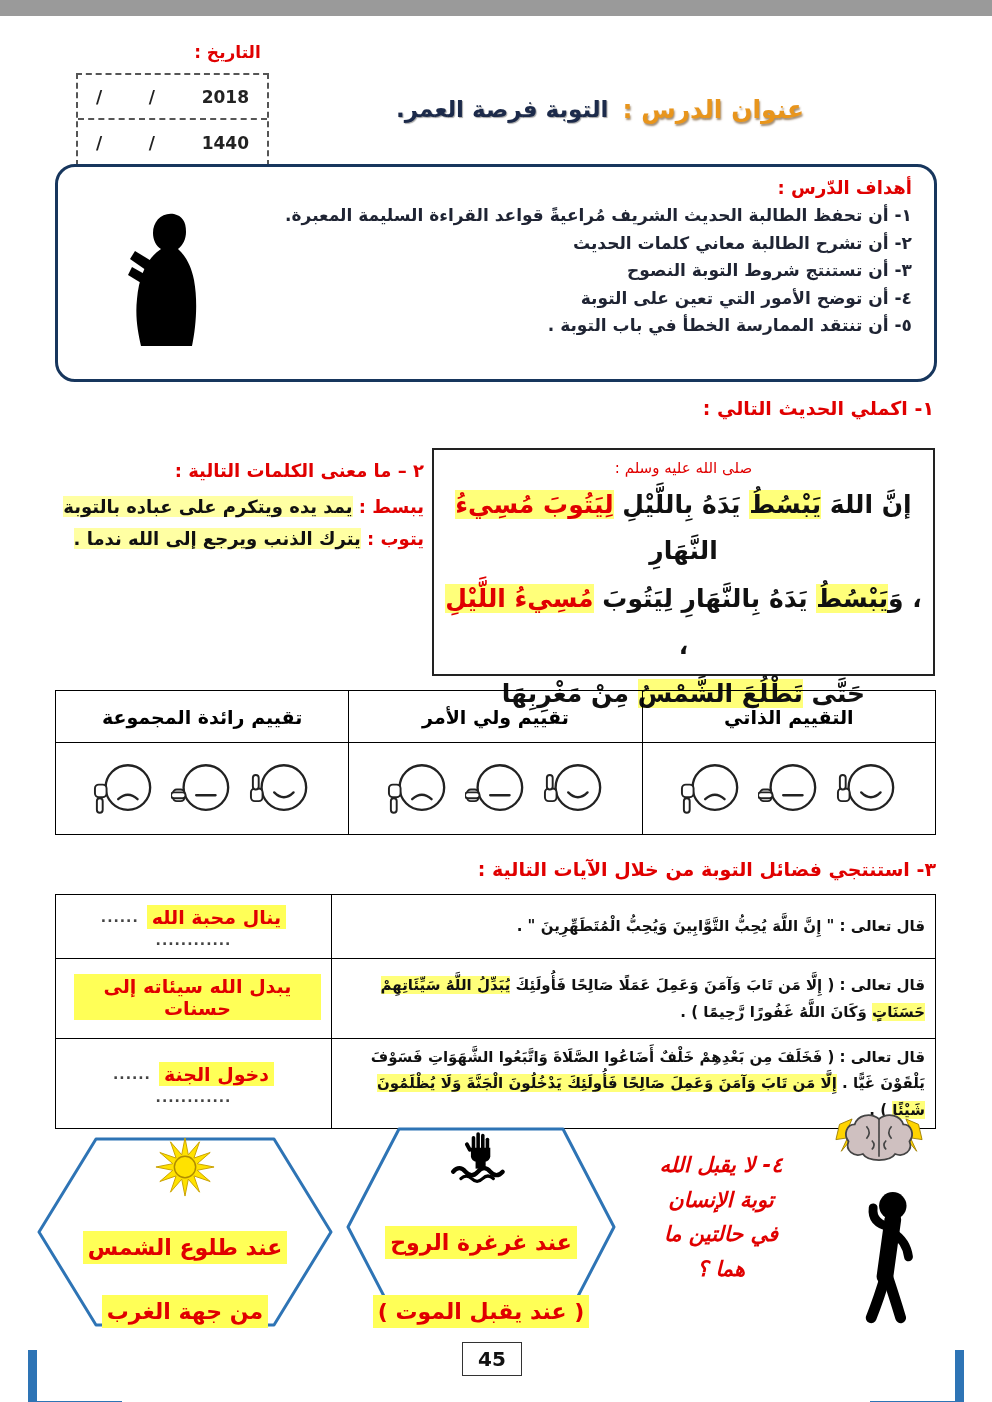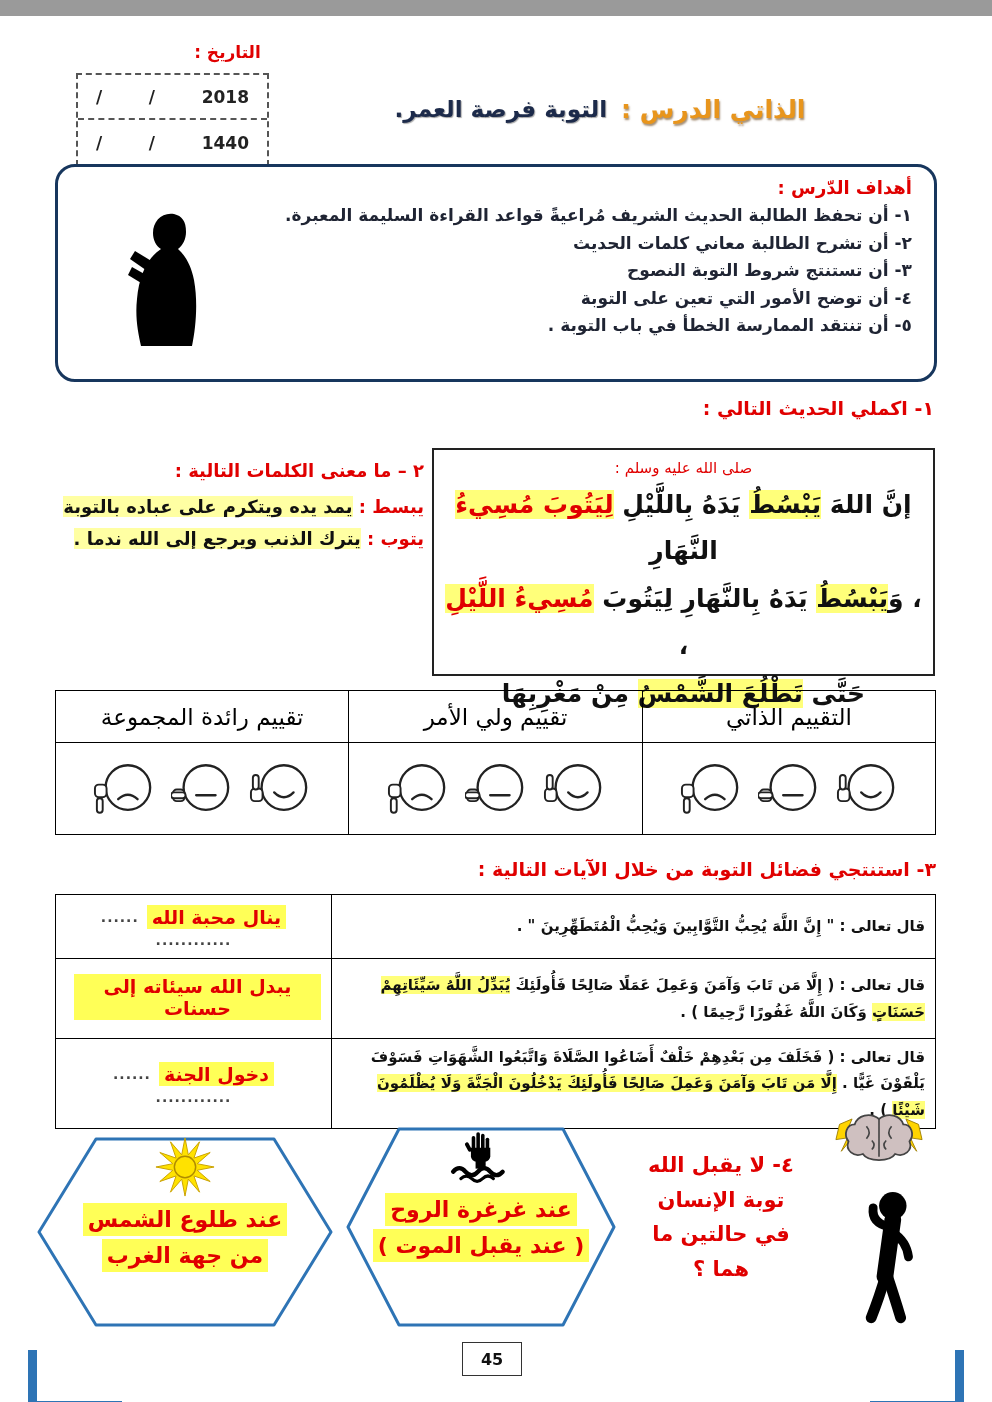--- a/index.html
+++ b/index.html
@@ -44,52 +44,52 @@
   .rhl { background:#ffff7a; color:#e00000; }
   .shl { background:#ffffa3; }
   
   .meanings { position:absolute; left:14px; top:444px; width:410px; text-align:right; }
   .meanings-title { color:#e00000; font-weight:bold; font-size:18px; margin-bottom:10px; }
   .meaning-line { font-size:18px; font-weight:bold; line-height:1.8; color:#111; }
   .meaning-word { color:#e00000; }
   
   table { border-collapse:collapse; }
   .eval-table { position:absolute; left:55px; top:674px; width:881px; table-layout:fixed; }
-  .eval-table th { border:1.6px solid #000; height:52px; font-size:23px; font-weight:normal; color:#000;text-align:center; }
+  .eval-table th { border:1.6px solid #000; height:52px; font-size:19px; font-weight:bold; color:#000;text-align:center; }
   .eval-table td { border:1.6px solid #000; height:92px; vertical-align:middle; }
   .faces { display:flex; direction:ltr; align-items:center; justify-content:center; gap:16px; }
   .face { width:62px; height:57px; }
   
   .verses-table { position:absolute; left:55px; top:878px; width:881px; table-layout:fixed; }
   .verses-table td { border:1.6px solid #000; padding:5px 10px; vertical-align:middle; }
   .verse-cell { width:604px; font-size:15px; font-weight:bold; text-align:right; line-height:1.75; color:#111; }
   .benefit-cell { text-align:center; }
   .r1 td { height:64px; } .r2 td { height:80px; } .r3 td { height:74px; }
   .benefit { background:#ffff57; color:#e00000; font-weight:bold; font-size:19px; padding:1px 5px; }
   .dots { color:#444; font-weight:bold; letter-spacing:1px; font-size:14px; }
   .dots-below { margin-top:3px; text-align:center; }
   .benefit-line { display:flex; align-items:center; justify-content:center; gap:8px; }
   
   .q4 { position:absolute; left:628px; top:1132px; width:186px; text-align:center;
-    color:#e00000; font-weight:bold; font-size:21px; line-height:1.65; }
+    color:#e00000; font-weight:bold; font-size:21px; line-height:1.65;font-style:italic; }
   .brain-icon { position:absolute; left:818px; top:1094px; width:122px; height:70px; }
   .person-icon { position:absolute; left:828px; top:1160px; width:108px; height:152px; }
   .hex { position:absolute; }
   .hex svg.outline { position:absolute; inset:0; }
   .hex-middle { left:345px; top:1110px; width:272px; height:202px; }
   .hex-left { left:36px; top:1120px; width:298px; height:192px; }
   .hex-content { position:absolute; inset:0; display:flex; flex-direction:column;
-    align-items:center; justify-content:flex-start; gap:3px; }
+    align-items:center; justify-content:space-between; gap:3px; }
   .hex-text { background:#ffff57; color:#e00000; font-weight:bold; font-size:22px;
     padding:0 5px; line-height:1.5; white-space:nowrap; }
   .hex-icon { width:62px; height:62px; margin-bottom:2px; }
   
   .page-num { position:absolute; left:462px; top:1326px; width:60px; height:34px;
     border:1.6px solid #333; display:flex; align-items:center; justify-content:center;
-    font-weight:bold; font-size:16px; }
+    font-weight:bold; font-size:20px; }
   .corner-bl { position:absolute; left:28px; top:1334px; width:94px; height:60px;
     border-left:9px solid #2e74b5; border-bottom:9px solid #2e74b5; border-radius:0 0 0 6px; }
   .corner-br { position:absolute; left:870px; top:1334px; width:94px; height:60px;
     border-right:9px solid #2e74b5; border-bottom:9px solid #2e74b5; border-radius:0 0 6px 0; }
 </style>
 </head>
 <body>
 
 <div class="page">
 
@@ -124,21 +124,21 @@
       <span>2018</span>
     </div>
     <div class="date-row">
       <span>/</span>
       <span>/</span>
       <span>1440</span>
     </div>
   </div>
 
   <div class="lesson-line">
-    <span class="lesson-label">الذاتي الدرس :</span>
+    <span class="lesson-label">عنوان الدرس :</span>
     <span class="lesson-title">التوبة فرصة العمر.</span>
   </div>
 
   <div class="objectives-box">
     <div class="obj-title">أهداف الدّرس :</div>
     <div class="obj-items">
       <div class="obj-item">١- أن تحفظ الطالبة الحديث الشريف مُراعيةً قواعد القراءة السليمة المعبرة.</div>
       <div class="obj-item">٢- أن تشرح الطالبة معاني كلمات الحديث</div>
       <div class="obj-item">٣- أن تستنتج شروط التوبة النصوح</div>
       <div class="obj-item">٤- أن توضح الأمور التي تعين على التوبة</div>

